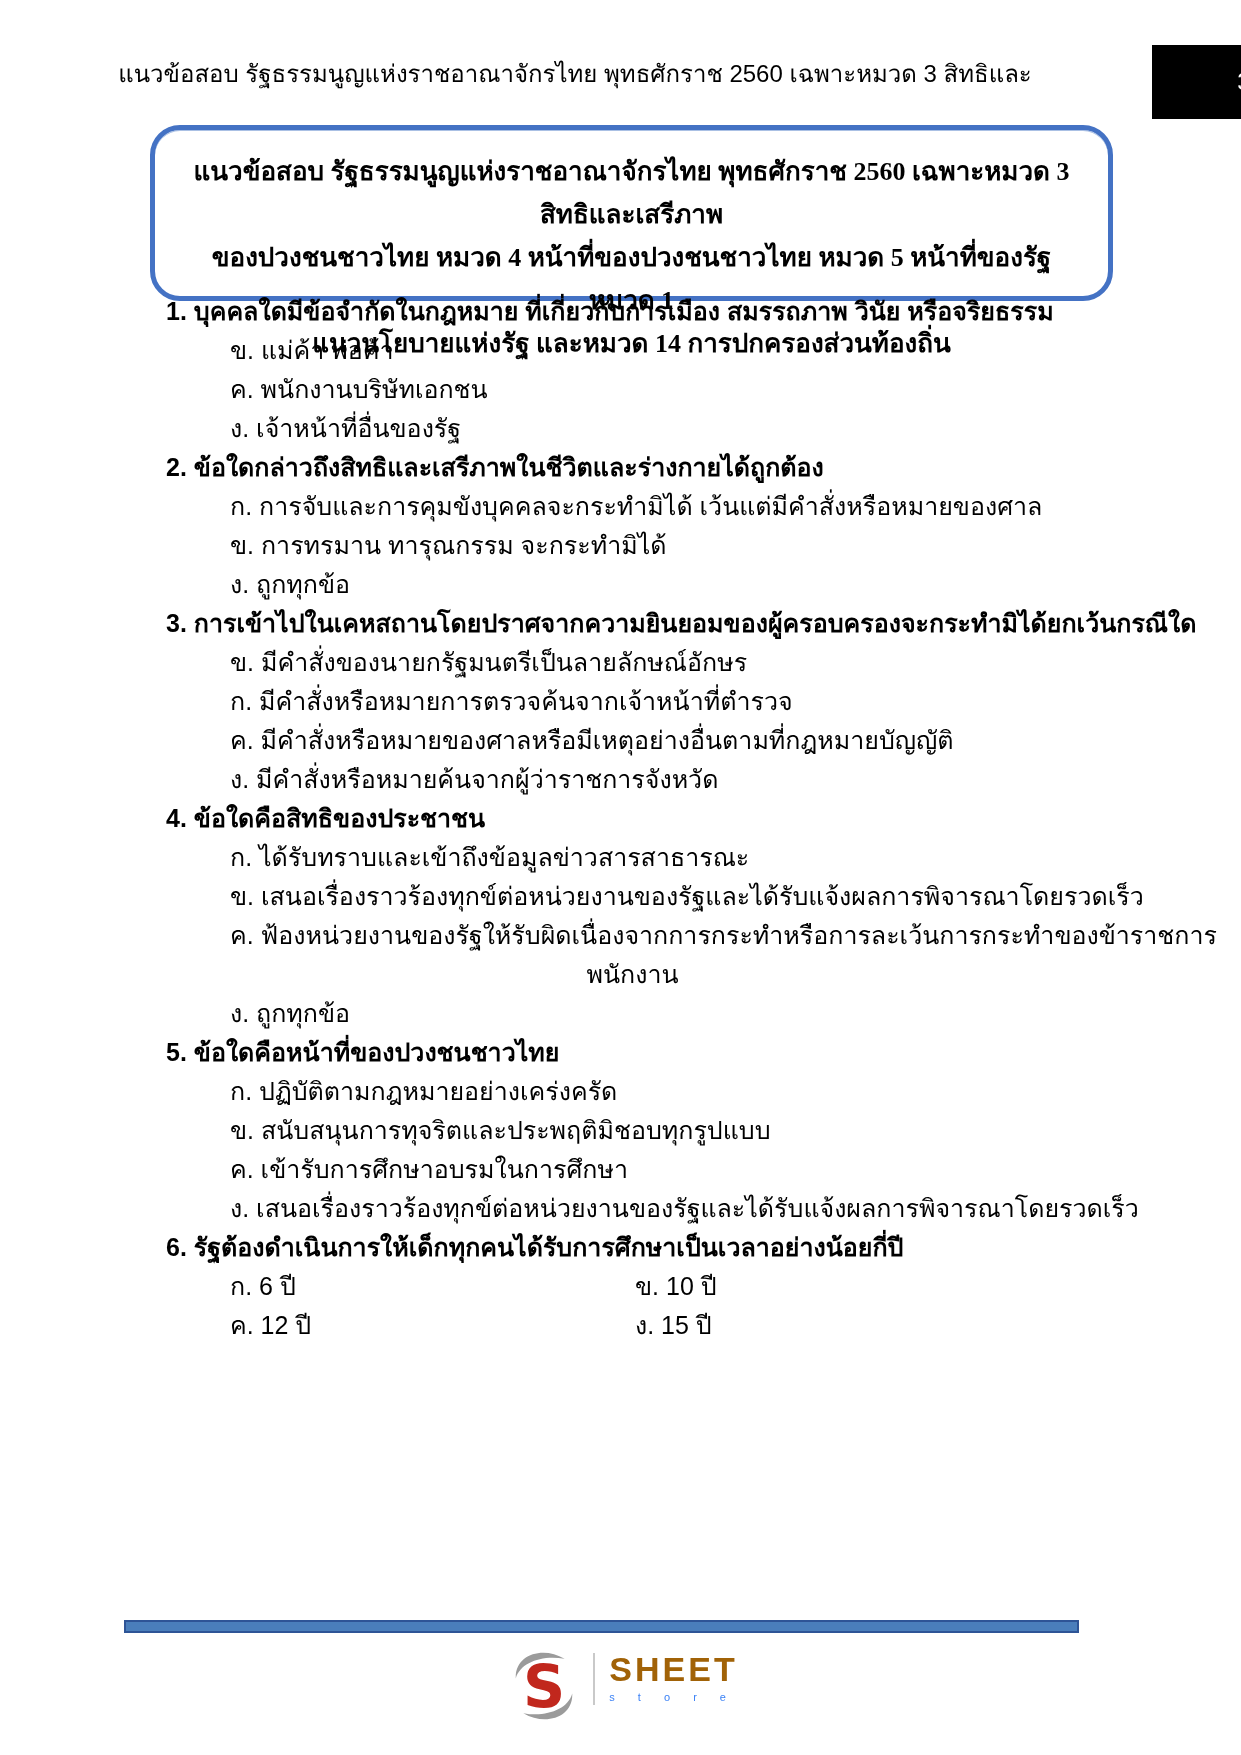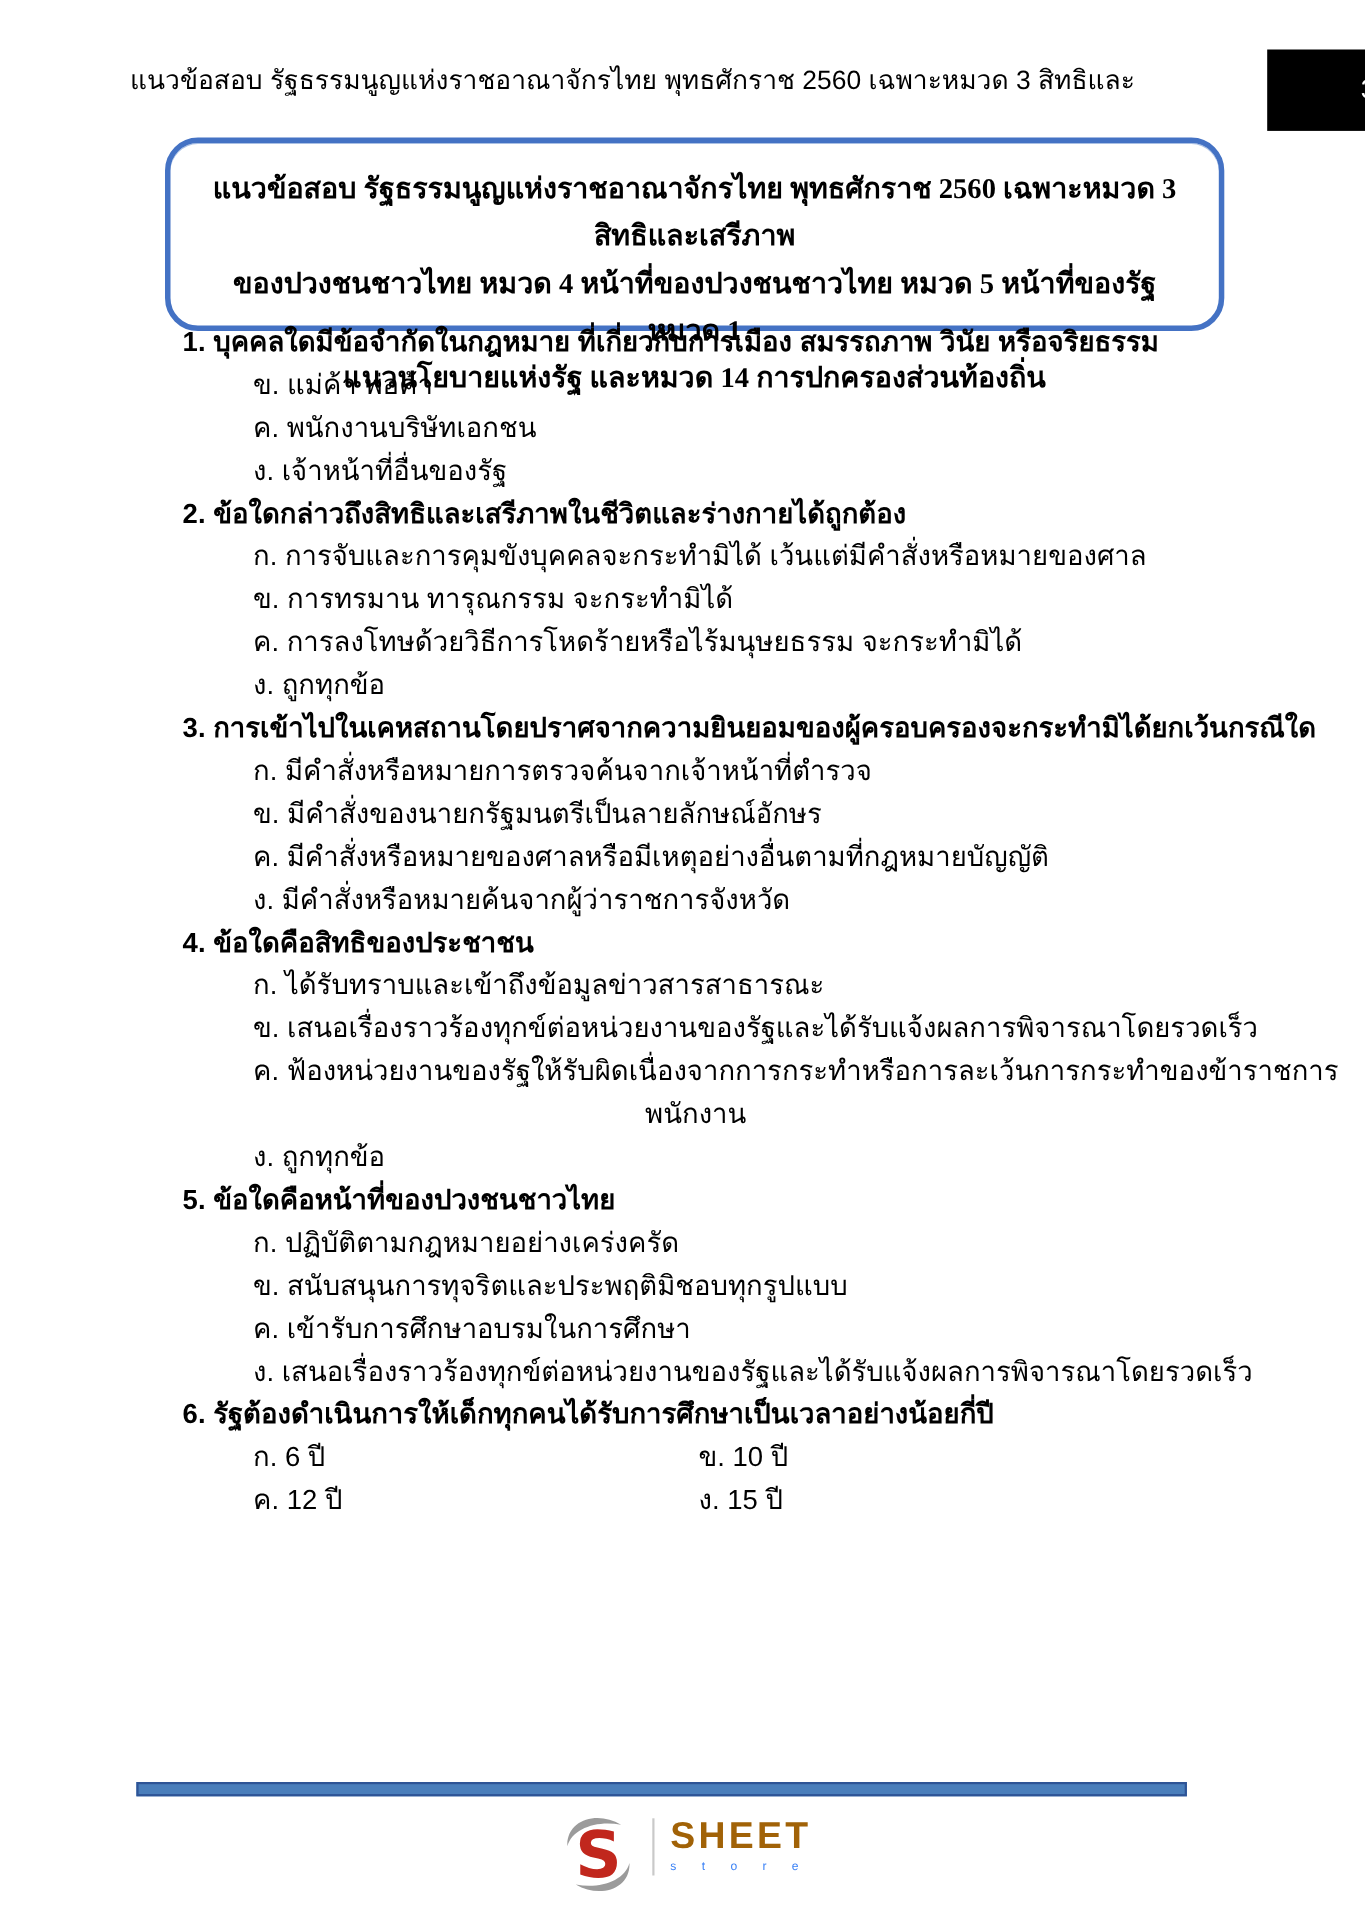--- a/index.html
+++ b/index.html
@@ -138,28 +138,27 @@
     <div class="q-heading">1. บุคคลใดมีข้อจำกัดในกฎหมาย ที่เกี่ยวกับการเมือง สมรรถภาพ วินัย หรือจริยธรรม</div>
     <div class="q-option">ข. แม่ค้า พ่อค้า</div>
     <div class="q-option">ค. พนักงานบริษัทเอกชน</div>
     <div class="q-option">ง. เจ้าหน้าที่อื่นของรัฐ</div>
   </div>
 
   <div>
     <div class="q-heading">2. ข้อใดกล่าวถึงสิทธิและเสรีภาพในชีวิตและร่างกายได้ถูกต้อง</div>
     <div class="q-option">ก. การจับและการคุมขังบุคคลจะกระทำมิได้ เว้นแต่มีคำสั่งหรือหมายของศาล</div>
     <div class="q-option">ข. การทรมาน ทารุณกรรม จะกระทำมิได้</div>
-    <div class="q-option">ค. การลงโทษด้วยวิธีการโหดร้ายหรือไร้มนุษยธรรม จะกระทำมิได้</div>
     <div class="q-option">ง. ถูกทุกข้อ</div>
   </div>
 
   <div>
     <div class="q-heading">3. การเข้าไปในเคหสถานโดยปราศจากความยินยอมของผู้ครอบครองจะกระทำมิได้ยกเว้นกรณีใด</div>
+    <div class="q-option">ข. มีคำสั่งของนายกรัฐมนตรีเป็นลายลักษณ์อักษร</div>
     <div class="q-option">ก. มีคำสั่งหรือหมายการตรวจค้นจากเจ้าหน้าที่ตำรวจ</div>
-    <div class="q-option">ข. มีคำสั่งของนายกรัฐมนตรีเป็นลายลักษณ์อักษร</div>
     <div class="q-option">ค. มีคำสั่งหรือหมายของศาลหรือมีเหตุอย่างอื่นตามที่กฎหมายบัญญัติ</div>
     <div class="q-option">ง. มีคำสั่งหรือหมายค้นจากผู้ว่าราชการจังหวัด</div>
   </div>
 
   <div>
     <div class="q-heading">4. ข้อใดคือสิทธิของประชาชน</div>
     <div class="q-option">ก. ได้รับทราบและเข้าถึงข้อมูลข่าวสารสาธารณะ</div>
     <div class="q-option">ข. เสนอเรื่องราวร้องทุกข์ต่อหน่วยงานของรัฐและได้รับแจ้งผลการพิจารณาโดยรวดเร็ว</div>
     <div class="q-option">ค. ฟ้องหน่วยงานของรัฐให้รับผิดเนื่องจากการกระทำหรือการละเว้นการกระทำของข้าราชการ</div>
     <div class="q-option continuation">พนักงาน</div>

